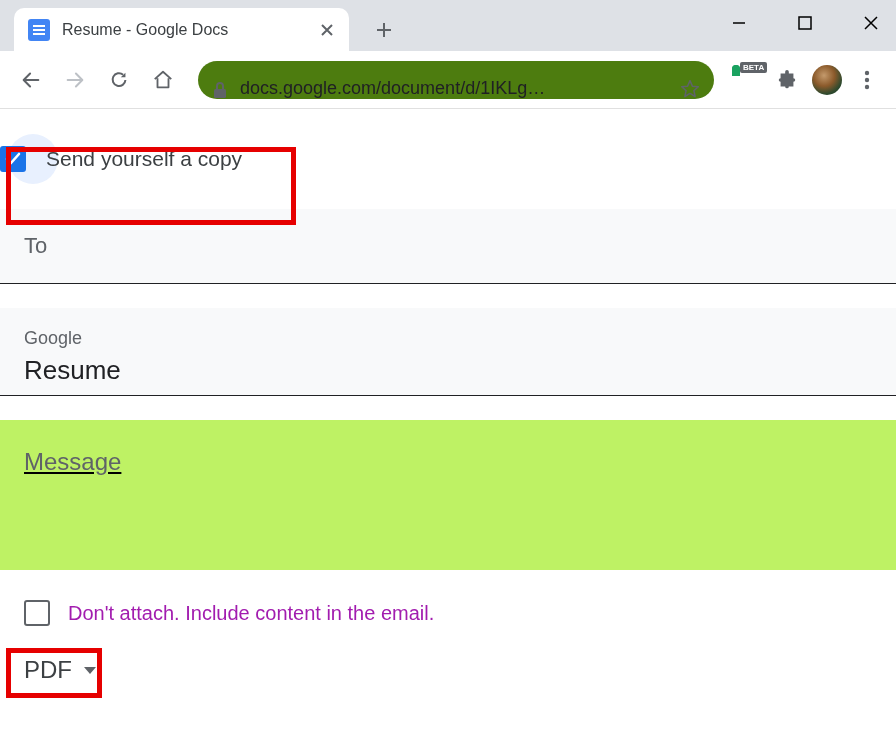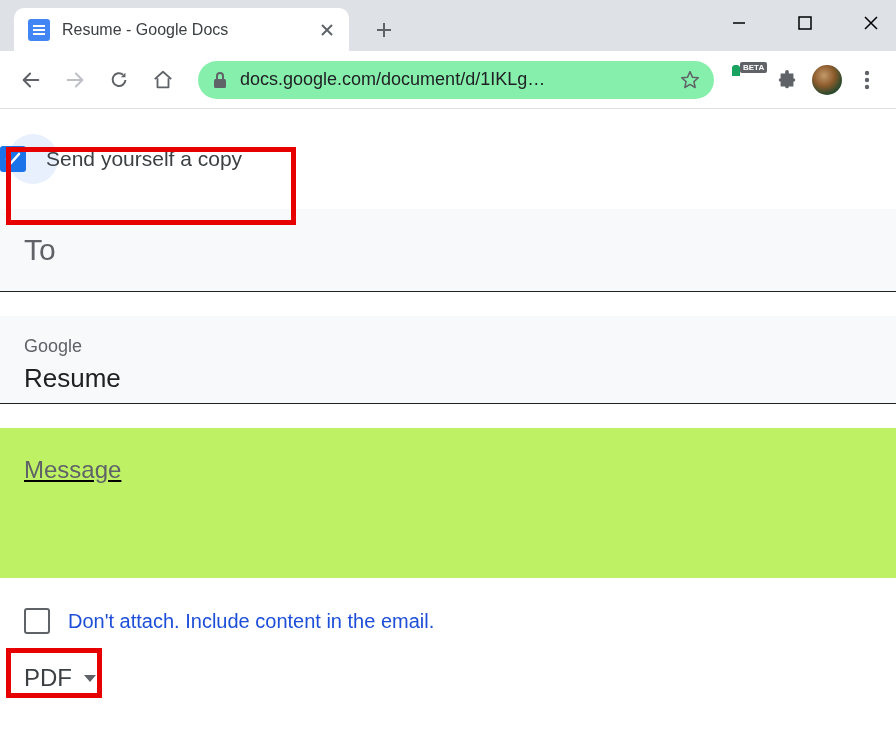--- a/index.html
+++ b/index.html
@@ -102,24 +102,24 @@
   .nav-btn {
     width:34px;height:34px;
     display:flex;align-items:center;justify-content:center;
     color:#5f6368;
     border-radius:50%;
   }
   .nav-btn.disabled { color:#bdc1c6; }
   .omnibox {
     flex:1;
     height:38px;
-    background:#86efac;
+    background:#4d7c0f;
     border-radius:19px;
     display:flex;
-    align-items:center;
+    align-items:flex-end;
     padding:0 14px;
     margin: 0 8px;
     gap:12px;
   }
   .lock-icon { color:#5f6368; }
   .url-text { font-size:18px; color:#202124; white-space:nowrap; overflow:hidden; text-overflow:ellipsis; flex:1;}
   .star-icon { color:#5f6368; }
   .ext-icon {
     width:30px;height:30px;
     display:flex;align-items:center;justify-content:center;
@@ -205,41 +205,41 @@
     font-size:18px;
     color:#5f6368;
   }
   .field-value {
     font-size:26px;
     color:#202124;
     margin-top:6px;
     min-height:34px;
   }
   .field-block.to { padding-top:24px; padding-bottom:24px;}
-  .field-block.to .field-label { font-size:30px; }
+  .field-block.to .field-label { font-size:22px; }
   .gap-white { height:24px; background:#fff; }
   .message-block {
     background:#bef264;
     padding: 28px 24px;
     height:150px;
     text-decoration:underline;
   }
   .message-label {
     font-size:24px;
     color:#5f6368;
   }
   .dont-attach-row {
     display:flex;
     align-items:center;
     padding: 30px 24px 14px 24px;
     gap:18px;
   }
   .dont-attach-label {
     font-size:20px;
-    color:#1d4ed8;
+    color:#a21caf;
   }
   .format-row {
     display:flex;
     align-items:center;
     padding: 12px 18px;
   }
   .format-button {
     display:flex;
     align-items:center;
     gap:12px;

